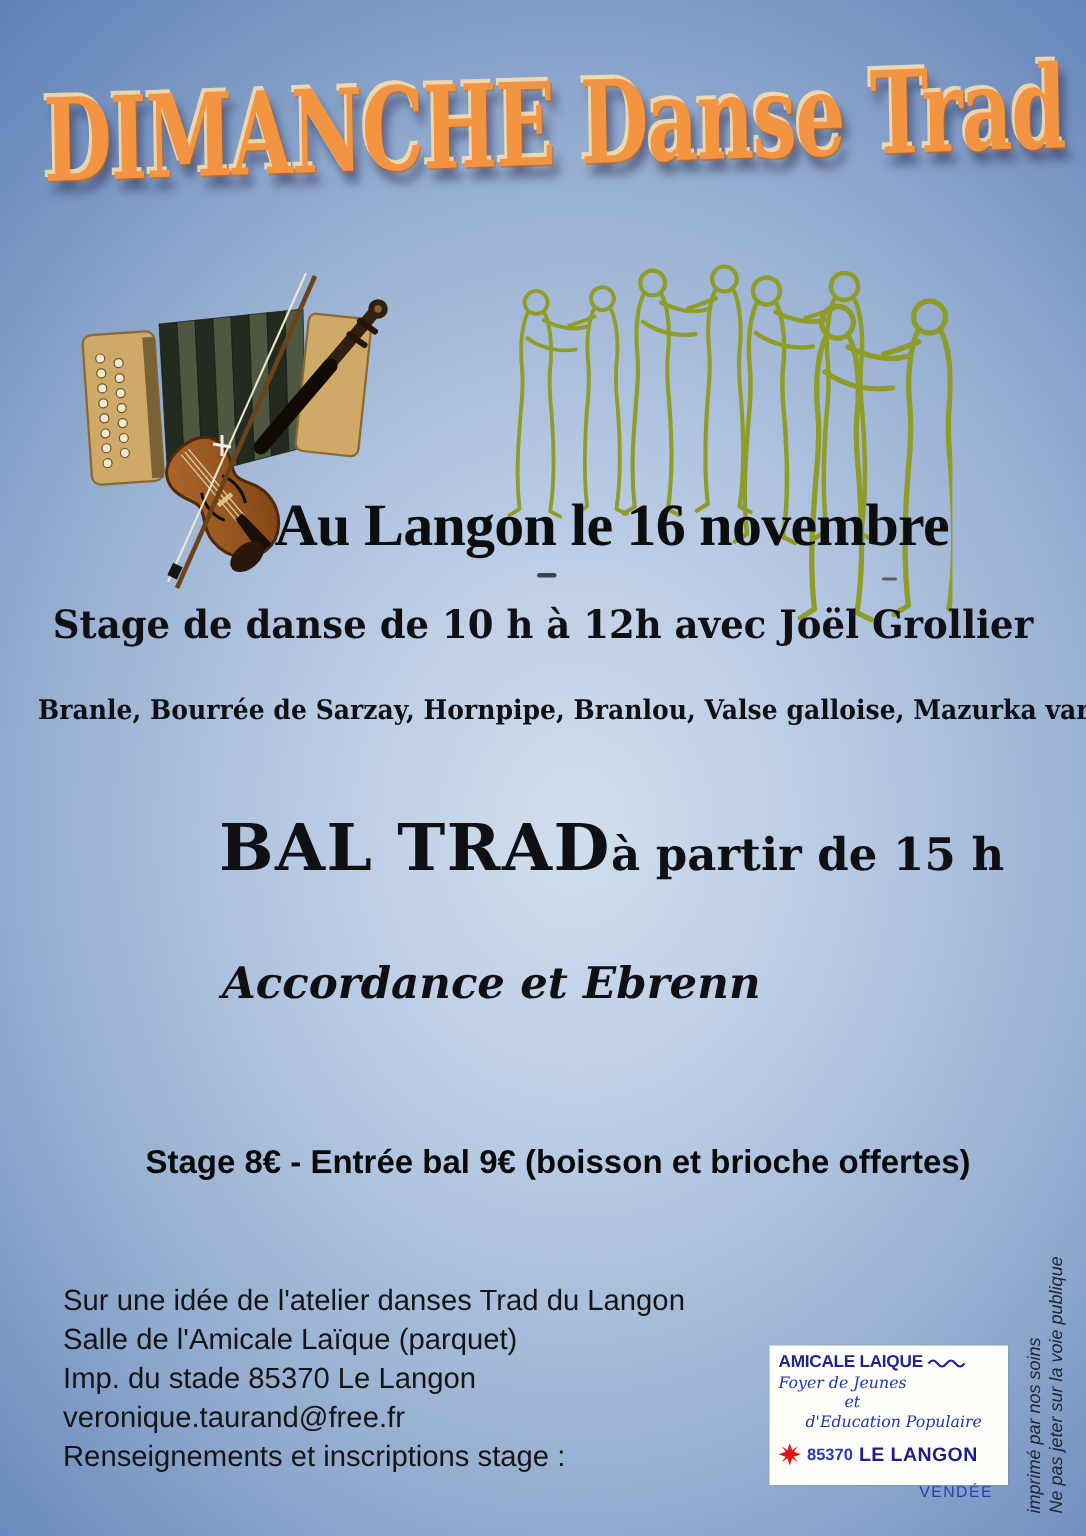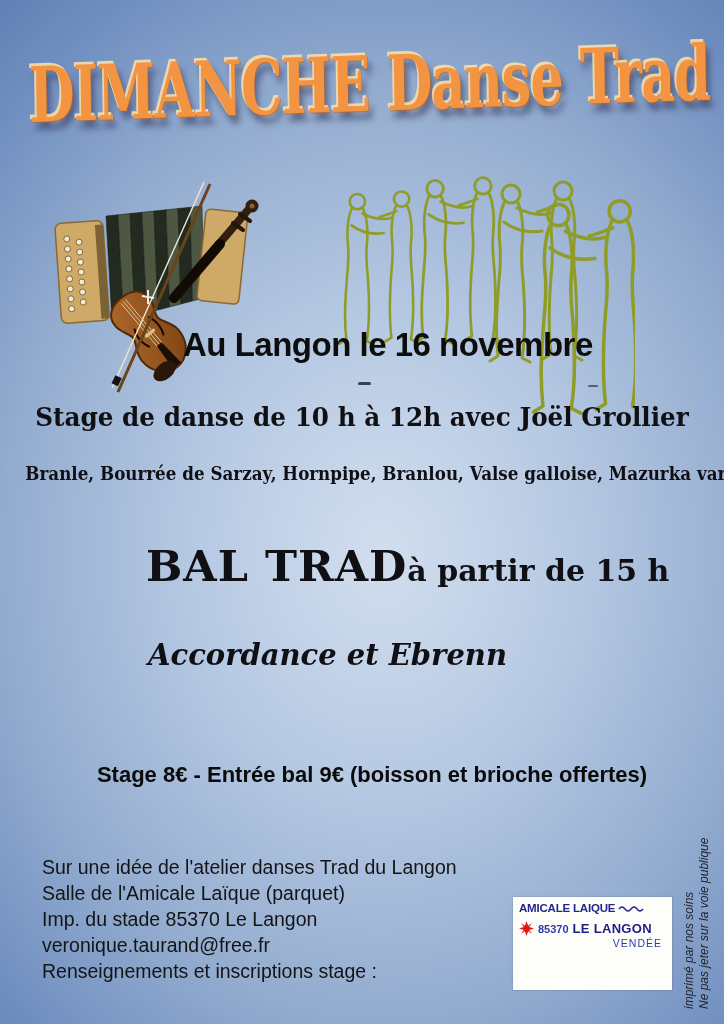--- a/index.html
+++ b/index.html
@@ -17,21 +17,21 @@
     text-shadow:-2px -2px 0 rgba(255,226,170,0.85),
                  1px 1px 0 rgba(185,105,35,0.6),
                  4px 6px 6px rgba(45,45,80,0.55);
     white-space:nowrap;
   }
   .illu{position:absolute;}
   .instruments{left:52px;top:180px;}
   .dancers{left:335px;top:170px;}
   .location-date{
     position:absolute;left:183px;top:326px;
-    font-weight:700;font-size:33px;color:#0d0d0d;letter-spacing:-0.5px;white-space:nowrap;
+    font-weight:700;font-size:40px;color:#0d0d0d;letter-spacing:-0.5px;white-space:nowrap;font-family:Liberation Serif, serif;
   }
   .stray{position:absolute;background:#3c4250;border-radius:2px;}
   .stray.d1{left:358px;top:382px;width:13px;height:3px;}
   .stray.d2{left:588px;top:385px;width:10px;height:2px;background:#5a5f6e;}
   .hand{font-family:"DejaVu Serif",serif;color:#101014;}
   .workshop{
     position:absolute;top:402px;left:0;right:0;text-align:center;
     font-weight:700;font-size:26px;transform:scaleX(0.95);transform-origin:center;
     white-space:nowrap;
   }
@@ -66,21 +66,21 @@
   }
   .logo-row1{display:flex;align-items:center;gap:3px;}
   .logo-name{font-weight:700;font-size:11.5px;color:#23248c;letter-spacing:-0.2px;white-space:nowrap;}
   .logo-script{font-family:"DejaVu Serif",serif;font-style:italic;font-size:10.5px;
     color:#2336a8;line-height:13px;margin-top:2px;}
   .logo-script .tl2{margin-left:44px;}
   .logo-script .tl3{margin-left:18px;white-space:nowrap;}
   .logo-city-row{display:flex;align-items:center;gap:4px;margin-top:7px;}
   .logo-postal{font-weight:700;font-size:11px;color:#2c3cae;}
   .logo-city{font-weight:800;font-size:13px;color:#1f1c86;letter-spacing:0.3px;white-space:nowrap;text-align:center;}
-  .logo-region{text-align:right;font-size:10.5px;color:#2c3cae;letter-spacing:1px;padding-right:4px;margin-top:1px;}
+  .logo-region{text-align:right;font-size:10.5px;color:#2c3cae;letter-spacing:1px;padding-right:4px;margin-top:12px;}
   .side-note{
     position:absolute;left:575px;top:872px;width:244px;height:30px;
     transform:rotate(-90deg);transform-origin:center;
     font-style:italic;font-size:12px;color:#22242e;line-height:15px;text-align:left;
     white-space:nowrap;
   }
 </style>
 </head>
 <body>
 
@@ -205,20 +205,25 @@
     <div>Renseignements et inscriptions stage :</div>
   </div>
 
   <div class="logo-box">
     <div class="logo-row1">
       <span class="logo-name">AMICALE LAIQUE</span>
       <svg width="26" height="8" viewBox="0 0 26 8">
         <path d="M1,5 Q4,1 7,5 T13,5 T19,5 T25,5" fill="none" stroke="#23248c" stroke-width="1.4"></path>
       </svg>
     </div>
+    <div class="logo-script">
+      <div>Foyer de Jeunes</div>
+      <div class="tl2">et</div>
+      <div class="tl3">d'Education Populaire</div>
+    </div>
     <div class="logo-city-row">
       <svg width="15" height="15" viewBox="0 0 14 14">
         <path d="M7,0 L8.5,4.5 L12,2 L9.5,5.5 L14,7 L9.5,8.5 L12,12 L8.5,9.5 L7,14 L5.5,9.5 L2,12 L4.5,8.5 L0,7 L4.5,5.5 L2,2 L5.5,4.5 Z" fill="#e01616"></path>
       </svg>
       <span class="logo-postal">85370</span>
       <span class="logo-city">LE LANGON</span>
     </div>
     <div class="logo-region">VENDÉE</div>
   </div>
 

